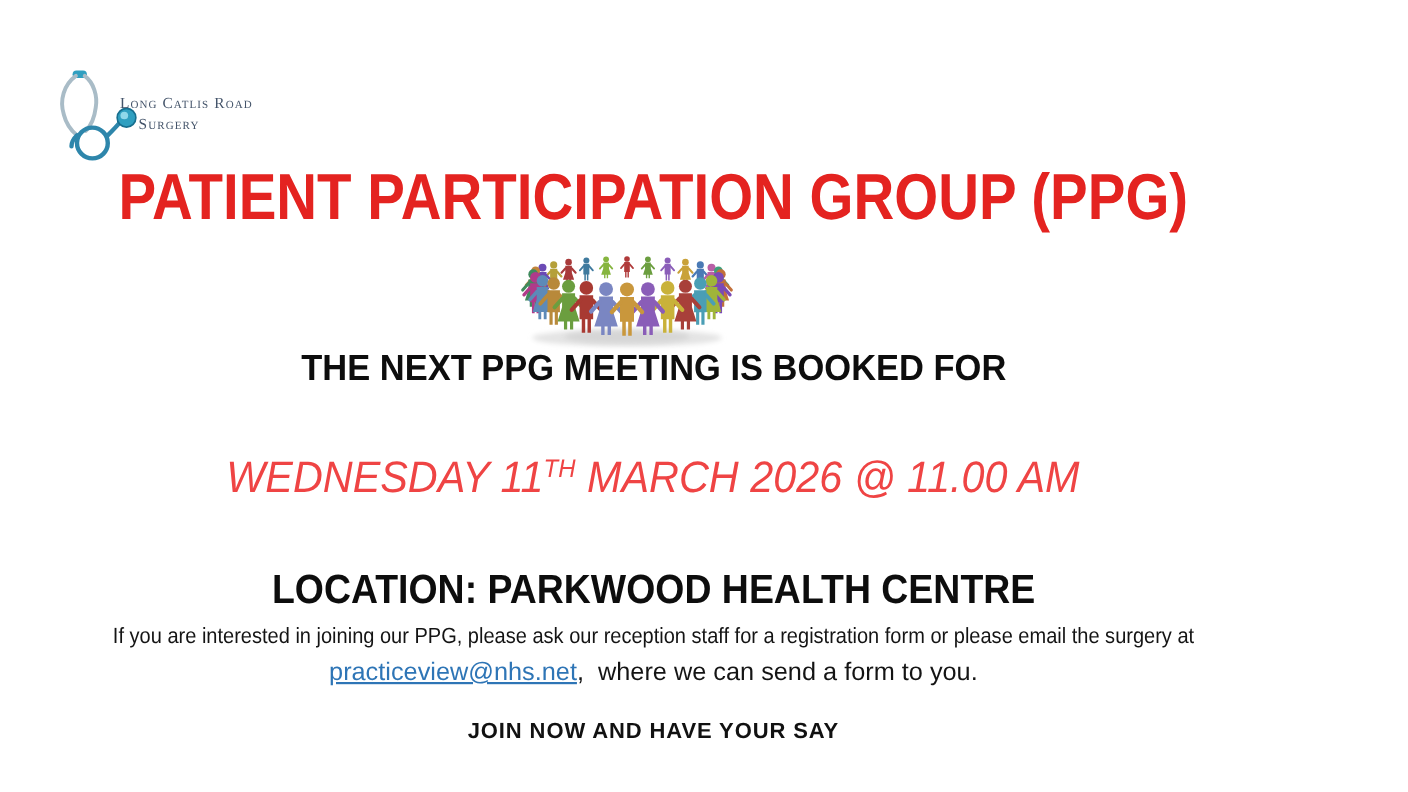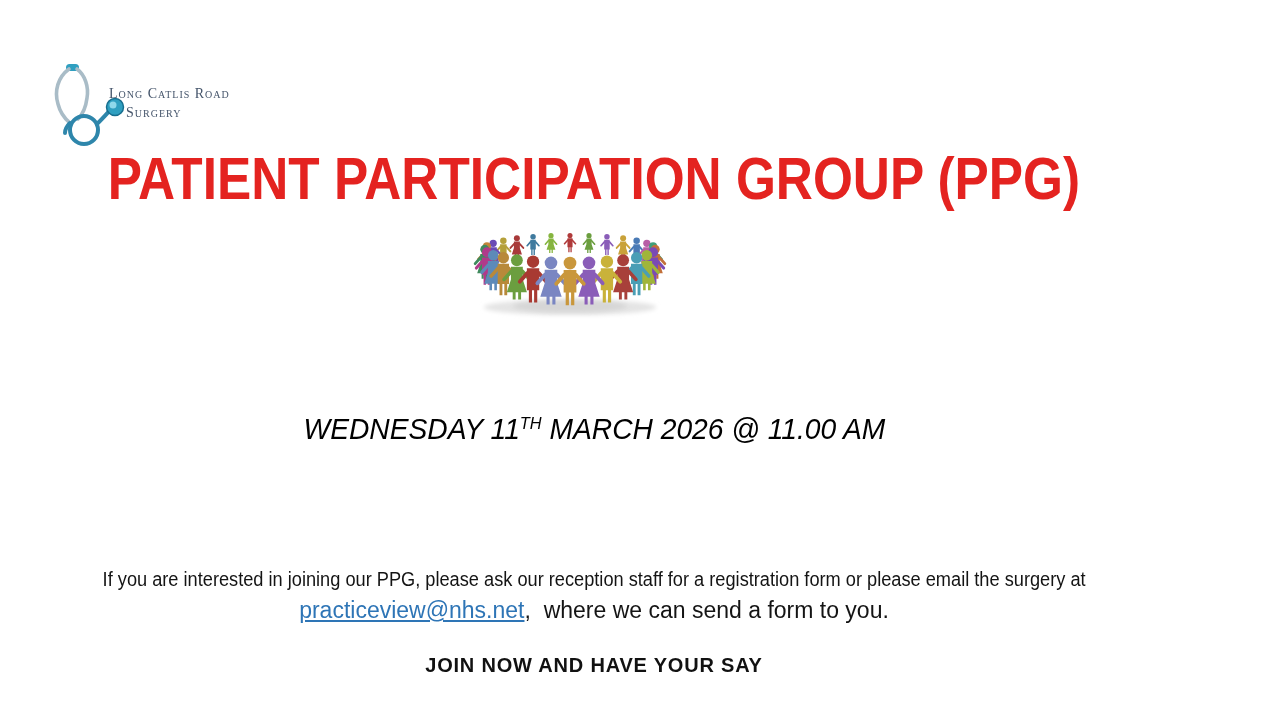--- a/index.html
+++ b/index.html
@@ -25,21 +25,21 @@
   .logo .l2{font-size:14px;}
 
   
   .title{top:112px;font-size:59px;font-weight:bold;color:var(--title-red,#e42320);line-height:1.15;}
 
   
   .people{position:absolute;left:50%;top:183px;transform:translateX(-50%);width:196px;height:102px;}
 
   
   .next-line{top:281px;font-size:33px;font-weight:bold;color:#0d0d0d;}
-  .date-line{top:378px;font-size:30px;font-style:italic;font-weight:500;color:#000000;}
+  .date-line{top:378px;font-size:40px;font-style:italic;font-weight:500;color:#ef4444;}
   .sup{font-size:58%;position:relative;top:-0.55em;}
   .loc-line{top:481px;font-size:37px;font-weight:bold;color:#0d0d0d;}
   .para1{top:534px;font-size:20px;color:#141414;}
   .para2{top:563px;font-size:23px;color:#141414;}
   .para2 .rest{white-space:pre-wrap;}
   a.email{color:var(--link-blue,#2e75b6);text-decoration:underline;cursor:pointer;}
   .cta{top:620px;font-size:20px;font-weight:bold;letter-spacing:0.8px;color:#111;}
 </style>
 </head>
 <body>
@@ -210,25 +210,31 @@
           <path d="M-6,-31 L-14,-22 M6,-31 L14,-22" stroke="#7a86c2" stroke-width="4" stroke-linecap="round" fill="none"></path>
         </g>
         <g transform="translate(100.0,90.0) scale(1.00)">
           <circle cx="0" cy="-43" r="6.5" fill="#c9973c"></circle>
           <path d="M-6.5,-36 h13 v23 h-2.1 v13 h-3.3 v-13 h-2.2 v13 h-3.3 v-13 h-2.1 z" fill="#c9973c"></path>
           <path d="M-6,-31 L-14,-22 M6,-31 L14,-22" stroke="#c9973c" stroke-width="4" stroke-linecap="round" fill="none"></path>
         </g>
       </svg>
   </div>
 
+  <div class="center next-line">
+    <span class="cz" style="--sx:.95">THE NEXT PPG MEETING IS BOOKED FOR</span>
+  </div>
 
   <div class="center date-line">
     <span class="cz" style="--sx:.94"><span>WEDNESDAY 11</span><span class="sup">TH</span><span> MARCH 2026 @ 11.00 AM</span></span>
   </div>
 
+  <div class="center loc-line">
+    <span class="cz" style="--sx:.92">LOCATION: PARKWOOD HEALTH CENTRE</span>
+  </div>
 
   <div class="center para1">
     <span class="cz" style="--sx:.91">If you are interested in joining our PPG, please ask our reception staff for a registration form or please email the surgery at</span>
   </div>
 
   <div class="center para2">
     <a class="email" href="#">practiceview@nhs.net</a><span class="rest">,  where we can send a form to you.</span>
   </div>
 
   <div class="center cta">

